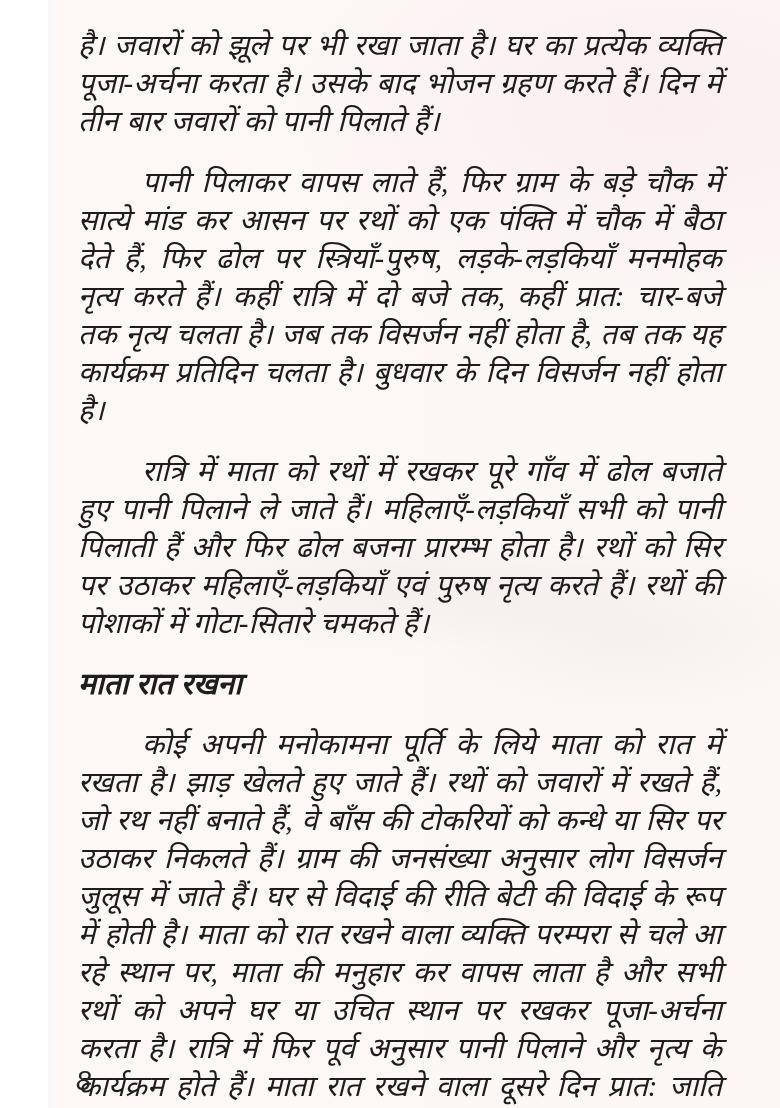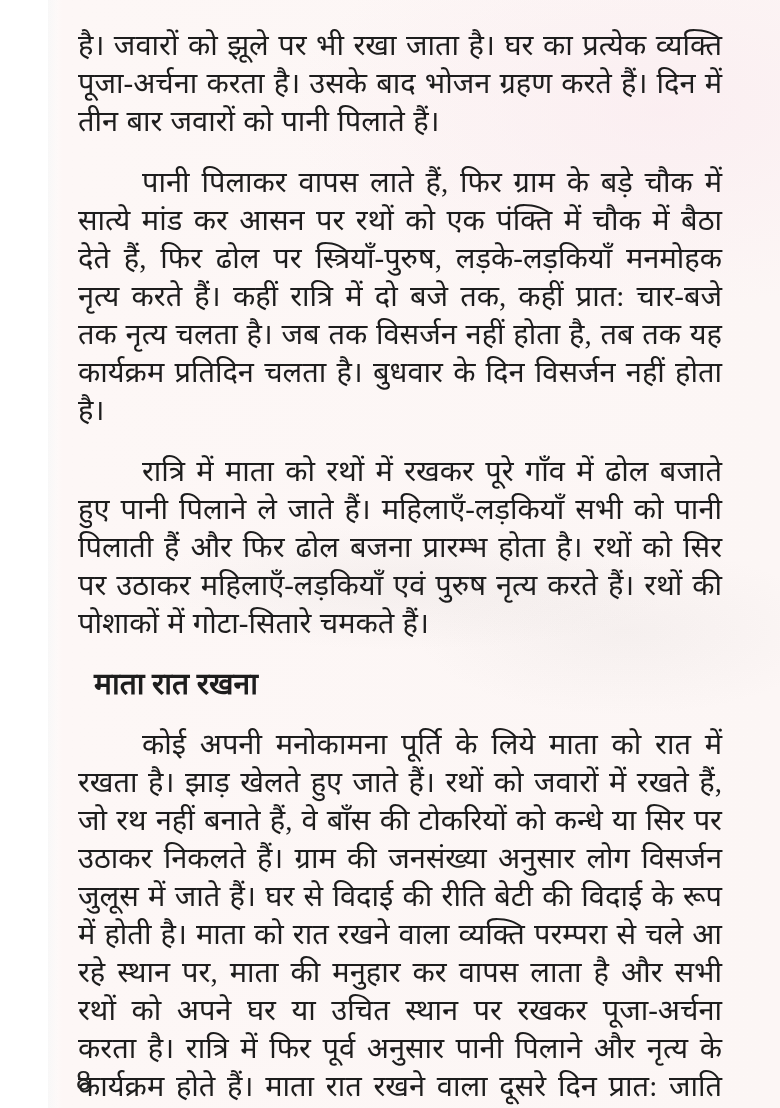--- a/index.html
+++ b/index.html
@@ -16,20 +16,21 @@
   }
   
   .page {
     position: absolute;
     inset: 0;
     background:
       radial-gradient(ellipse 380px 90px at 52% 53%, rgba(170,165,162,0.10), rgba(170,165,162,0) 70%),
       radial-gradient(ellipse 300px 120px at 80% 57%, rgba(175,170,168,0.09), rgba(175,170,168,0) 70%),
       radial-gradient(ellipse 500px 260px at 85% 10%, rgba(250,232,238,0.55), rgba(250,232,238,0) 75%),
       linear-gradient(90deg, #ffffff 0px, #ffffff 48px, #fdf7f6 62px, #fcf6f5 100%);
+    font-style: italic;
   }
   
   .page-edge {
     position: absolute;
     left: 48px;
     top: 0;
     width: 10px;
     height: 100%;
     background: linear-gradient(90deg, rgba(120,115,112,0.05), rgba(120,115,112,0));
   }
@@ -45,21 +46,21 @@
     font-size: 29px;
     line-height: 38px;
     text-align: justify;
     letter-spacing: 0px;
     word-spacing: 1px;
   }
   .indent {
     text-indent: 64px;
   }
   .section-heading {
-    margin: 13px 0 22px 16px;
+    margin: 13px 0 22px 0;
     font-size: 30px;
     line-height: 38px;
     font-weight: bold;
   }
   .page-number {
     position: absolute;
     left: 76px;
     top: 1064px;
     font-size: 27px;
     line-height: 34px;

